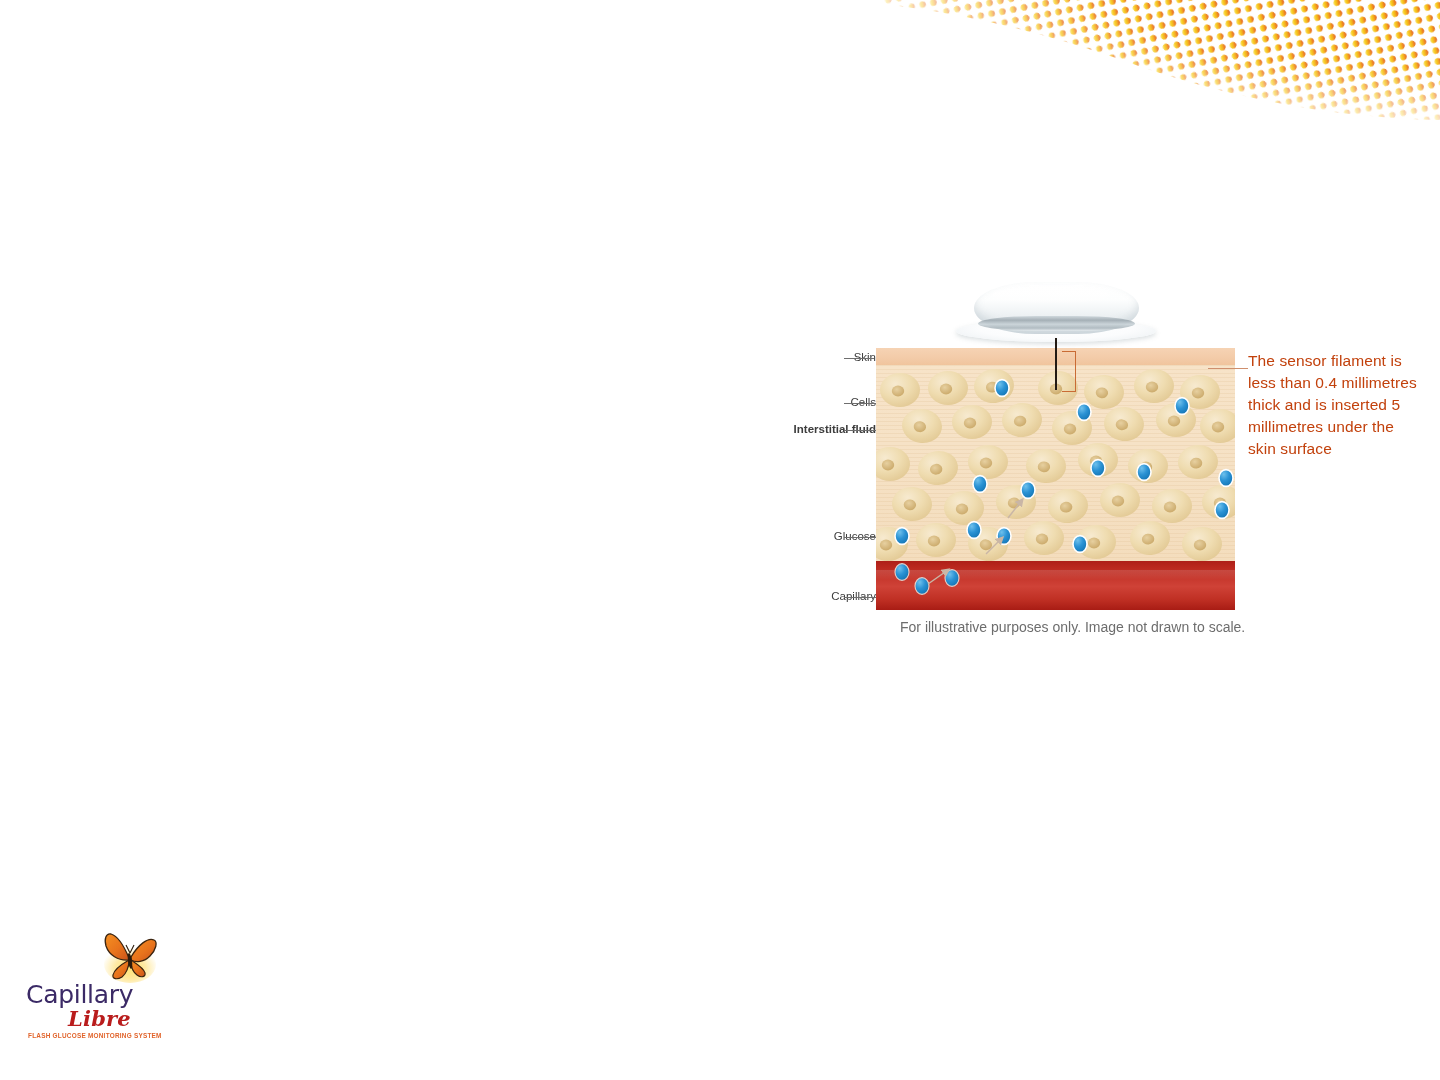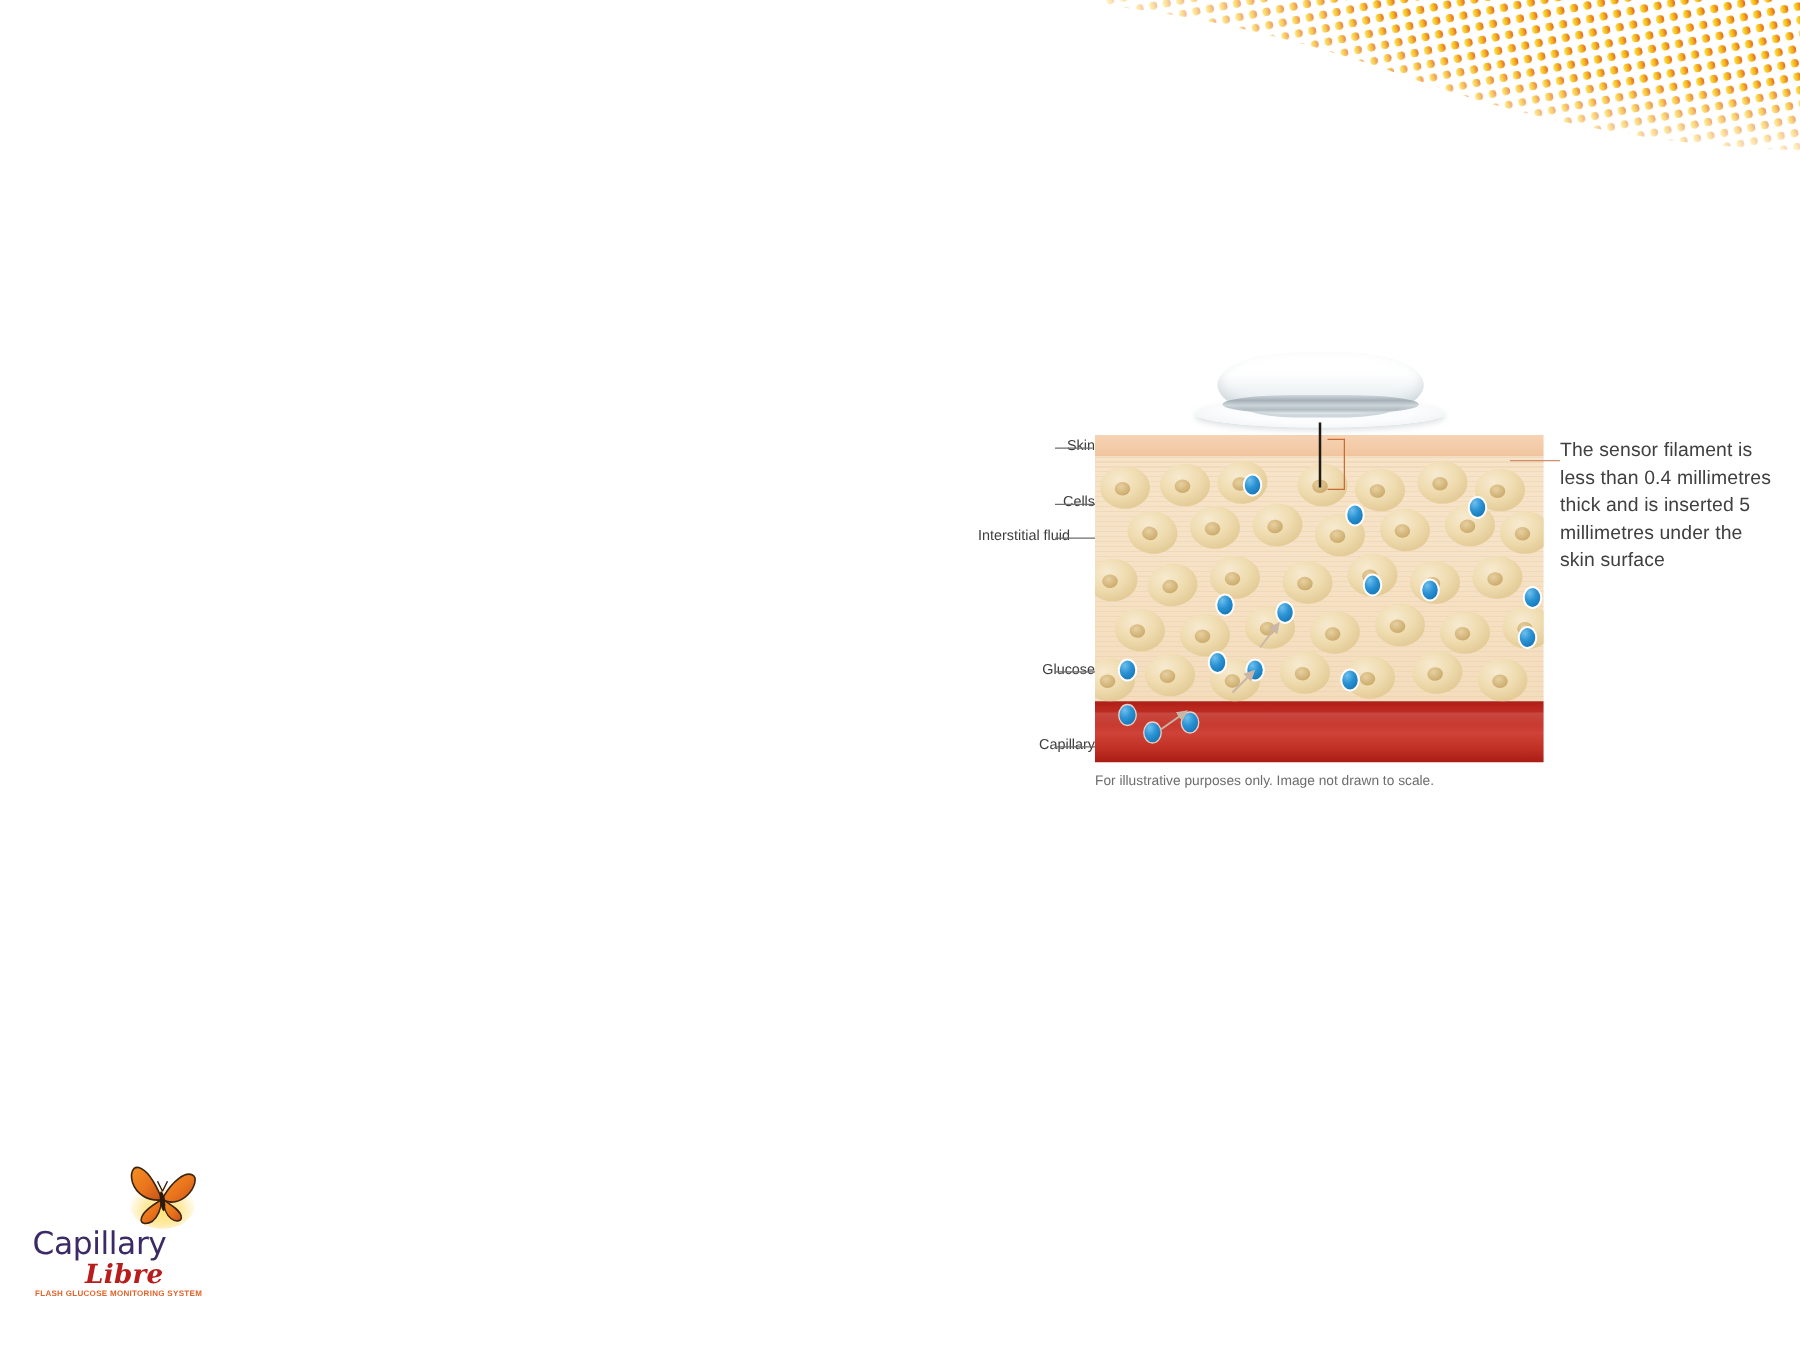--- a/index.html
+++ b/index.html
@@ -92,32 +92,32 @@
     position:absolute;font-size:11.5px;color:#3d3d3d;
     white-space:nowrap;text-align:right;
   }
   .lead{
     position:absolute;height:1px;background:#6e6e6e;
   }
 
   
   #annotation{
     position:absolute;left:1248px;top:350px;width:172px;
-    font-size:15.5px;line-height:1.42;color:#404040;
+    font-size:15.5px;line-height:1.42;color:#c2410c;
     letter-spacing:.1px;
   }
   .ann-lead{
     position:absolute;left:1208px;top:368px;width:40px;height:1px;
     background:#cf8f6d;
   }
 
   
   #caption{
-    position:absolute;left:876px;top:619px;
-    font-size:11px;color:#6d6d6d;white-space:nowrap;
+    position:absolute;left:900px;top:619px;
+    font-size:14px;color:#6d6d6d;white-space:nowrap;
   }
 
   
   #logo{position:absolute;left:26px;top:928px;width:150px;height:118px;}
   .logo-free{
     position:absolute;left:0;top:52px;
     font-family:"DejaVu Sans", sans-serif;
     font-size:25px;color:#3b2a66;letter-spacing:-.3px;
   }
   .logo-libre{
@@ -167,21 +167,21 @@
 </div>
 
 <div id="figure">
 
   <div class="lbl" style="right:364px;top:75px;margin-left:28px;">Skin</div>
   <div class="lead" style="left:74px;top:82px;width:30px;"></div>
 
   <div class="lbl" style="right:364px;top:120px;text-align:right;">Cells</div>
   <div class="lead" style="left:74px;top:127px;width:38px;"></div>
 
-  <div class="lbl" style="right:384px;top:147px;">Interstitial fluid</div>
+  <div class="lbl" style="right:364px;top:147px;font-weight:bold;">Interstitial fluid</div>
   <div class="lead" style="left:74px;top:154px;width:38px;"></div>
 
   <div class="lbl" style="right:364px;top:254px;">Glucose</div>
   <div class="lead" style="left:74px;top:261px;width:48px;"></div>
 
   <div class="lbl" style="right:364px;top:314px;">Capillary</div>
   <div class="lead" style="left:74px;top:321px;width:48px;"></div>
 
   <div class="skin-block">
     <div class="layer-skin"></div>

